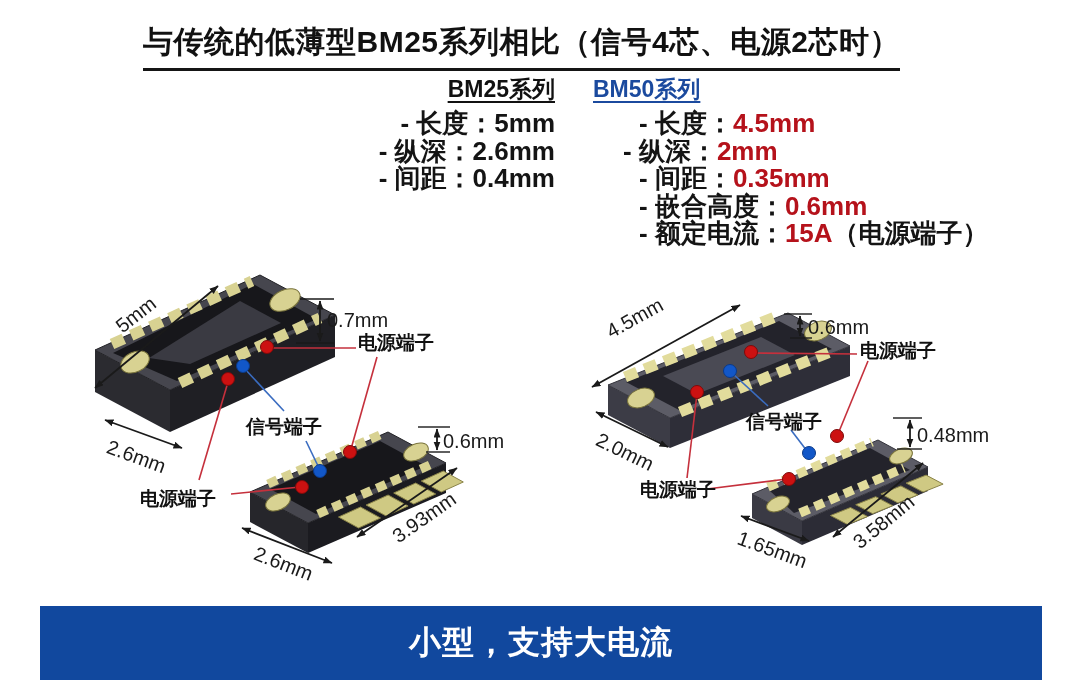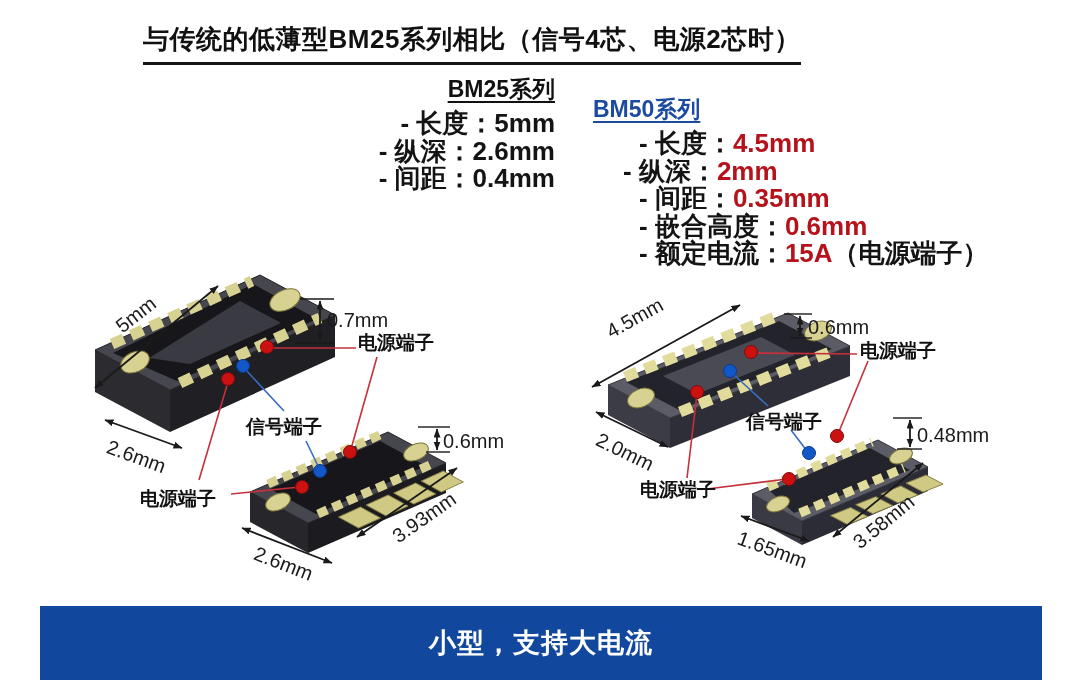--- a/index.html
+++ b/index.html
@@ -1,42 +1,42 @@
 <!DOCTYPE html>
 <html><head>
 <meta charset="utf-8">
 <style>
   html,body{margin:0;padding:0;background:#e9e9e9;}
   .slide{
     position:relative;width:1080px;height:684px;background:#ffffff;
     font-family:"Liberation Sans","DejaVu Sans",sans-serif;overflow:hidden;
   }
   .title{
-    position:absolute;left:143px;top:22px;font-size:26px;font-weight:700;color:#111;
+    position:absolute;left:143px;top:22px;font-size:30px;font-weight:700;color:#111;
     border-bottom:3px solid #151515;padding-bottom:5px;letter-spacing:.5px;white-space:nowrap;
   }
   .col{position:absolute;top:74px;}
   .col-left{left:125px;width:430px;text-align:right;}
   .col-right{left:593px;width:450px;}
   .series-heading{
     font-size:23px;font-weight:700;color:#111;margin:0 0 5px 0;
     text-decoration:underline;text-decoration-thickness:2px;text-underline-offset:4px;
     display:inline-block;
   }
-  .col-right .series-heading{color:#1b4a9e;margin-top:20px;}
+  .col-right .series-heading{color:#1b4a9e;}
   .spec{font-size:26px;font-weight:700;color:#141414;line-height:27.5px;white-space:nowrap;}
   .ind-1{padding-left:30px;}
   .ind-2{padding-left:46px;}
   .col-right .spec .val{color:#b5121b;}
   .diagram-svg{position:absolute;left:0;top:0;width:1080px;height:610px;}
   .banner{
     position:absolute;left:40px;top:606px;width:1002px;height:74px;background:#11489e;
     display:flex;align-items:center;justify-content:center;
   }
-  .banner-text{color:#ffffff;font-size:27px;font-weight:700;letter-spacing:1px;}
+  .banner-text{color:#ffffff;font-size:32px;font-weight:700;letter-spacing:1px;}
   
   .dim-text{font-size:20px;fill:#1a1a1a;font-weight:500;}
   .term-label{font-size:19px;fill:#111;font-weight:700;}
   .dim-line{stroke:#1a1a1a;stroke-width:1.8;fill:none;}
   .tick{stroke:#1a1a1a;stroke-width:1.4;}
   .red-line{stroke:#c5303c;stroke-width:1.6;fill:none;}
   .blue-line{stroke:#3a6cc0;stroke-width:1.6;fill:none;}
   .contact-strip{stroke:#d8d292;stroke-width:11;stroke-dasharray:13 8;fill:none;}
   .contact-strip.small{stroke-width:9;stroke-dasharray:10 6;}
   .gold{fill:#d8d292;stroke:#7a743c;stroke-width:1;}

